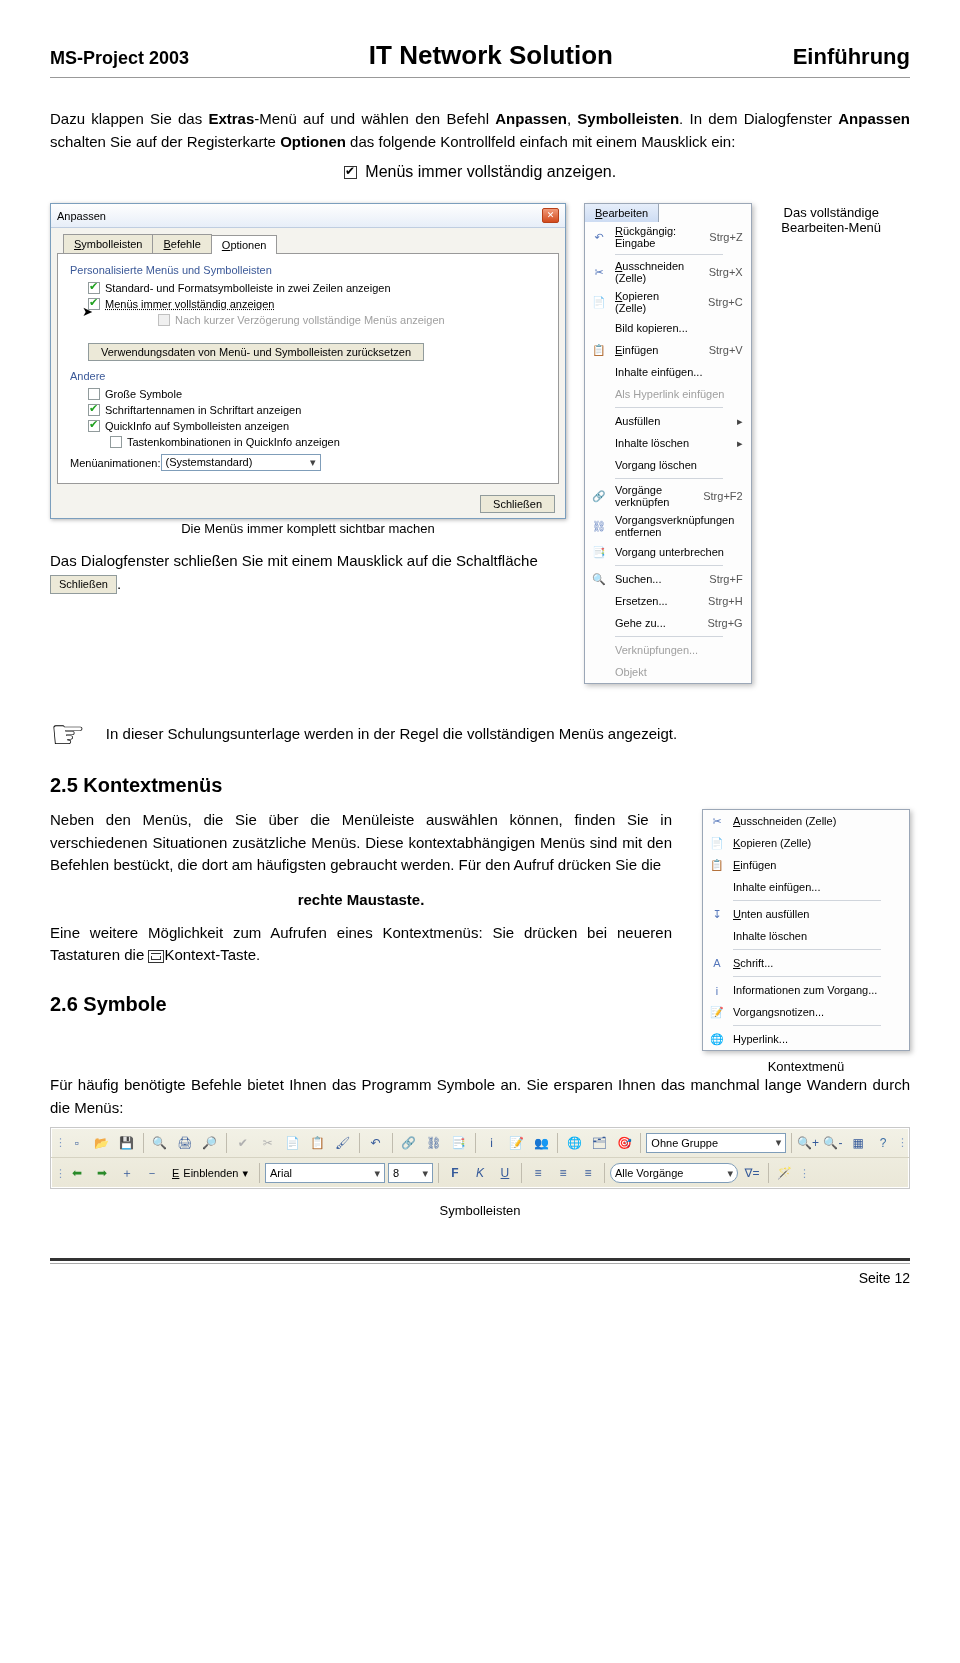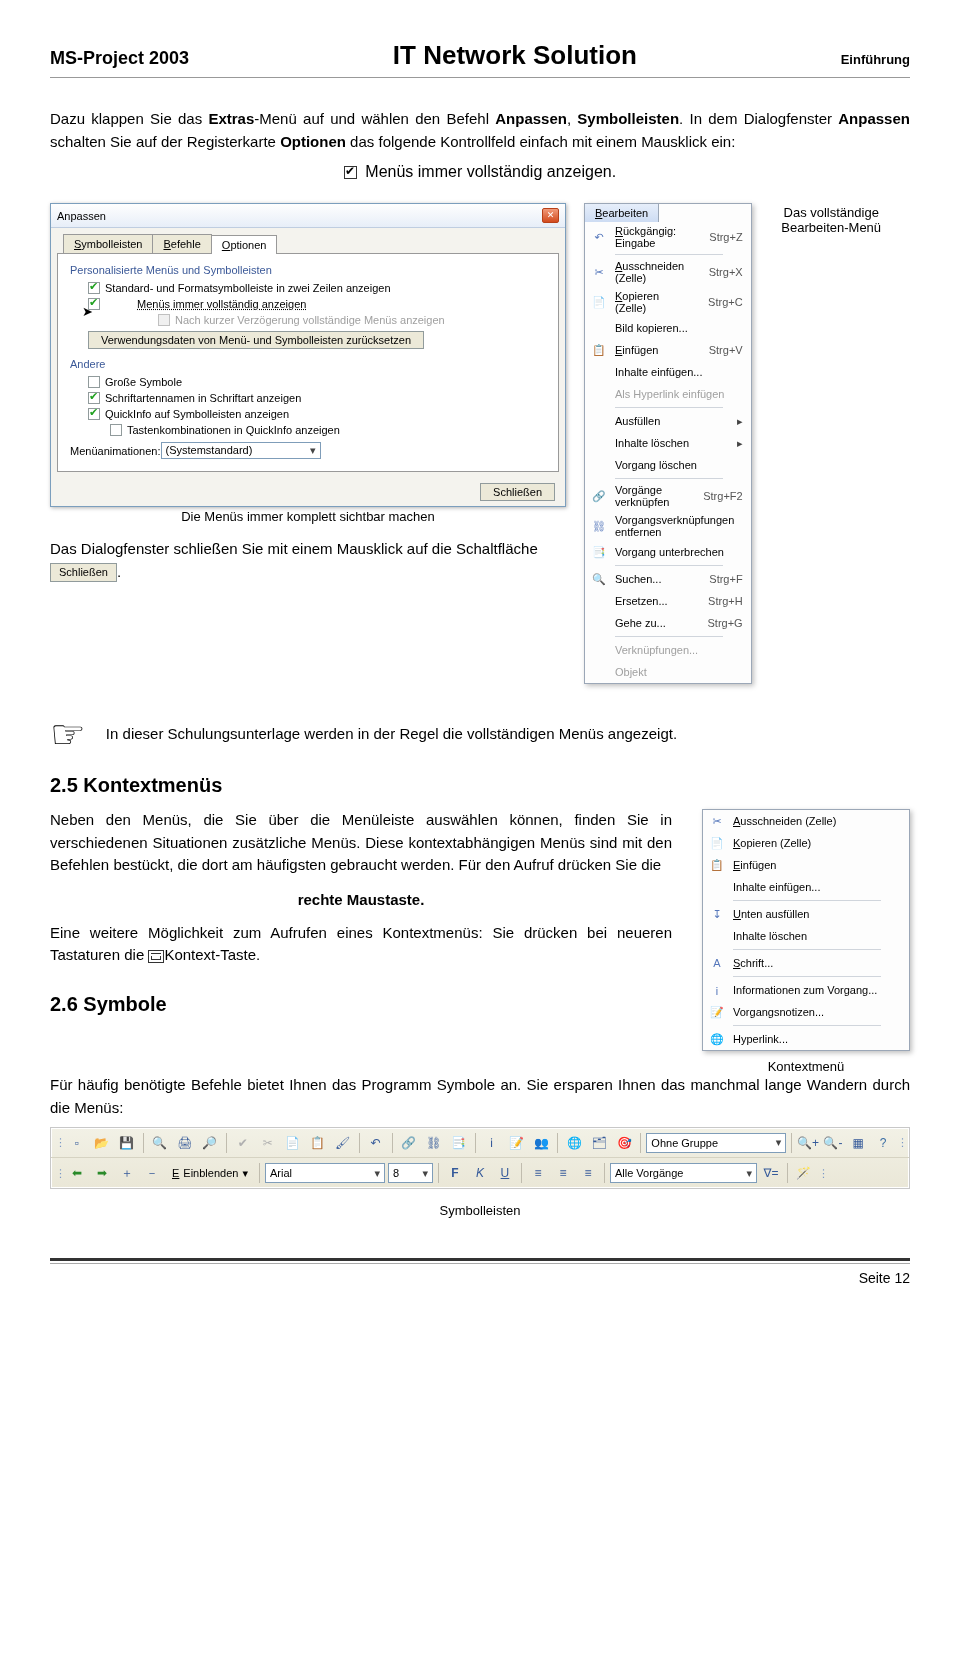--- a/index.html
+++ b/index.html
@@ -1,21 +1,21 @@
 <!DOCTYPE html>
 <html><head>
 <meta charset="utf-8">
 <style>
   * { margin: 0; padding: 0; box-sizing: border-box; }
   body { font-family: Arial, Helvetica, sans-serif; background: #fff; color: #000; width: 960px; margin: 0 auto; padding: 40px 50px; }
   
   .header-row { display: flex; justify-content: space-between; align-items: baseline; border-bottom: 1px solid #999; padding-bottom: 6px; margin-bottom: 30px; }
   .header-left { font-size: 18px; font-weight: bold; }
   .header-center { font-size: 26px; font-weight: bold; }
-  .header-right { font-size: 13px; font-weight: bold; }
+  .header-right { font-size: 22px; font-weight: bold; }
   
   .para { font-size: 15px; line-height: 1.5; text-align: justify; margin-bottom: 8px; }
   .center-inline { text-align: center; margin: 10px 0 22px 0; }
   .checkbox-box { display: inline-block; width: 13px; height: 13px; border: 1px solid #333; background: #fff; position: relative; vertical-align: middle; margin-right: 4px; }
   .checkbox-box::after { content: "✔"; position: absolute; top: -3px; left: 0; font-size: 12px; }
   
   .two-col-figures { display: flex; justify-content: space-between; gap: 18px; margin-bottom: 20px; }
   .fig-left-col { flex: 0 0 60%; display:flex; flex-direction:column; }
   .fig-right-col { flex: 0 0 38%; display:flex; flex-direction:row; }
   
@@ -114,28 +114,28 @@
         <div class="tab active"><u class="uline">O</u>ptionen</div>
       </div>
       <div class="dialog-body">
         <div class="group-title">Personalisierte Menüs und Symbolleisten</div>
         <div class="cbrow">
             <span class="winckb checked"></span>
             <span>Standard- und Formatsymbolleiste in zwei Zeilen anzeigen</span>
           </div>
         <div class="cbrow" style="position:relative;">
             <span class="winckb checked"></span>
-            <span style="text-decoration:underline dotted;margin-left:32px;">Menüs immer vollständig anzeigen</span>
+            <span style="text-decoration:underline dotted;">Menüs immer vollständig anzeigen</span>
           <span class="cursor-arrow" style="left:-6px; top:6px;">➤</span>
         </div>
         <div class="cbrow disabled" style="margin-left:40px;">
             <span class="winckb grayc"></span>
             <span>Nach kurzer Verzögerung vollständige Menüs anzeigen</span>
           </div>
-        <div style="margin:8px 0 12px 18px;"><span class="btn"><span>Verwendungsdaten von Menü- und Symbolleisten zurücksetzen</span></span></div>
+        <div style="margin:20px 0 12px 18px;"><span class="btn"><span>Verwendungsdaten von Menü- und Symbolleisten zurücksetzen</span></span></div>
 
         <div class="group-title">Andere</div>
         <div class="cbrow">
             <span class="winckb"></span>
             <span>Große Symbole</span>
           </div>
         <div class="cbrow">
             <span class="winckb checked"></span>
             <span>Schriftartennamen in Schriftart anzeigen</span>
           </div>
@@ -395,21 +395,21 @@
         <i>K</i>
       </span>
     <span class="tbtn">
         <u>U</u>
       </span>
     <span class="tsep"></span>
     <span class="tbtn">≡</span>
     <span class="tbtn">≡</span>
     <span class="tbtn">≡</span>
     <span class="tsep"></span>
-    <span class="tfield" style="width:147px;">
+    <span class="tfield" style="width:128px;border-radius:10px;">
         <span>Alle Vorgänge</span>
       </span>
     <span class="tbtn">∇=</span>
     <span class="tsep"></span>
     <span class="tbtn">🪄</span>
     <span style="color:#7a98c6;width:8px;">⋮</span>
   </div>
 </div>
 <div class="caption" style="margin-top:14px;">Symbolleisten</div>
 

